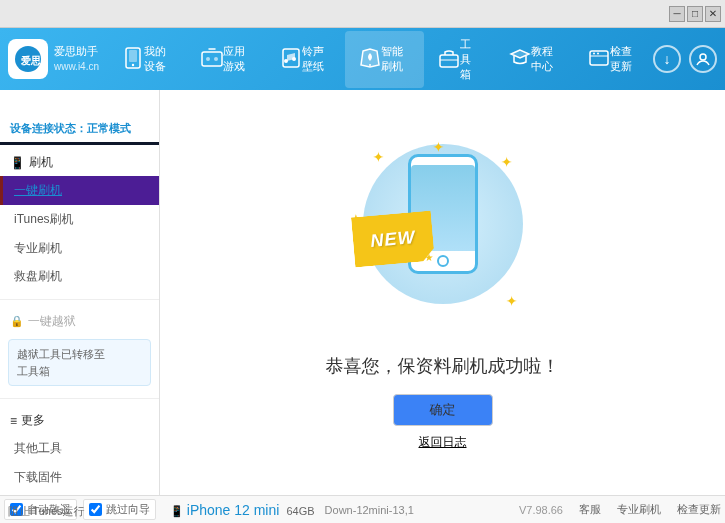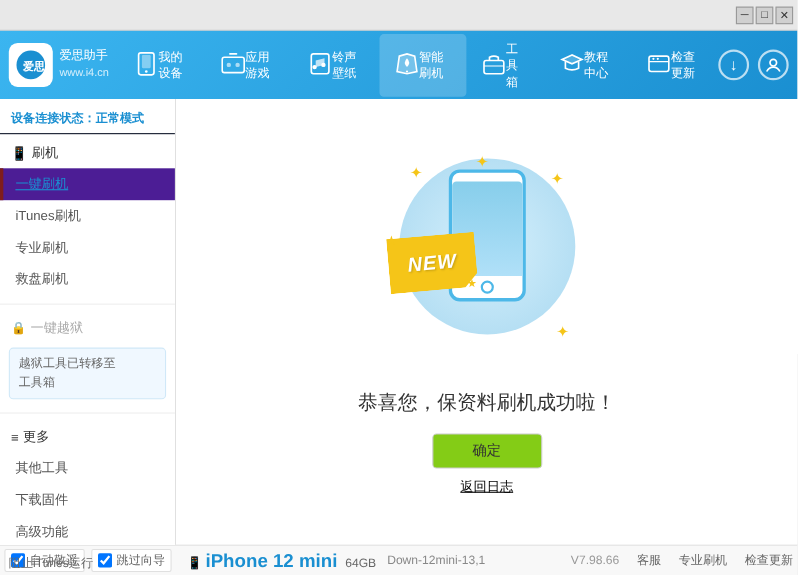--- a/index.html
+++ b/index.html
@@ -131,21 +131,22 @@
       background: #fff;
       border-right: 1px solid #e0e0e0;
       flex-shrink: 0;
       overflow-y: auto;
       padding-top: 4px;
     }
     .status-bar-top {
       padding: 6px 10px;
       font-size: 11px;
       color: #666;
-      border-bottom: 1px solid #0f172a;
+      border-bottom: 3px solid #0f172a;
+      margin-top: 21px;
     }
     .status-bar-top span { color: #1a8fd1; font-weight: bold; }
 
     .sidebar-section {
       padding: 4px 0;
     }
     .sidebar-section-header {
       padding: 5px 10px;
       font-size: 12px;
       color: #333;
@@ -263,21 +264,21 @@
     .success-title {
       font-size: 18px;
       color: #333;
       margin-bottom: 16px;
       font-weight: normal;
     }
 
     .confirm-btn {
       width: 100px;
       height: 32px;
-      background: #84cc16;
+      background: #3b82f6;
       border: 1px solid #ccc;
       border-radius: 4px;
       cursor: pointer;
       font-size: 13px;
       color: #333;
       margin-bottom: 8px;
     }
 
     .back-link {
       font-size: 12px;
@@ -312,23 +313,23 @@
       border: 1px solid #e0e0e0;
       padding: 2px 5px;
       border-radius: 2px;
       background: #fff;
     }
     .checkbox-group input[type=checkbox] { cursor: pointer; }
     .device-info {
       margin-left: 8px;
     }
     .device-name {
-      font-weight: bold;
+      font-weight: normal;
       color: #1a8fd1;
-      font-size: 17px;
+      font-size: 14px;
     }
     .device-detail { color: #888; font-size: 11px; }
 
     .bottom-right {
       display: flex;
       align-items: center;
       gap: 16px;
     }
     .bottom-link {
       color: #666;

